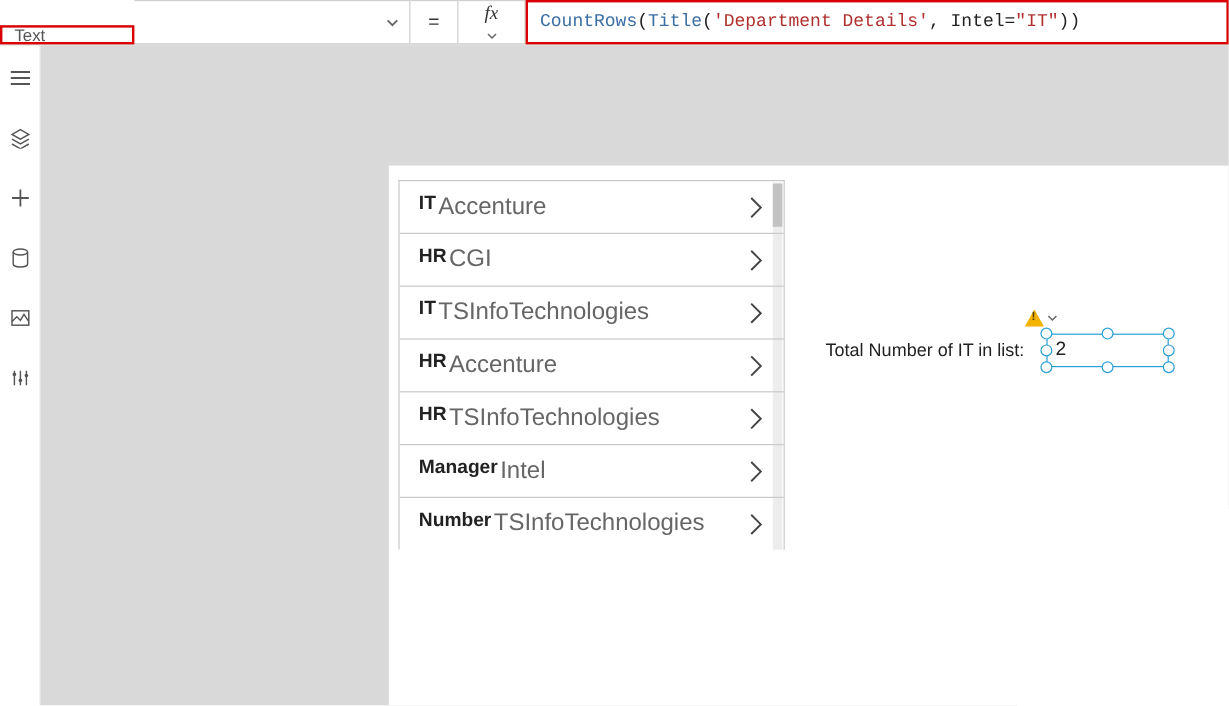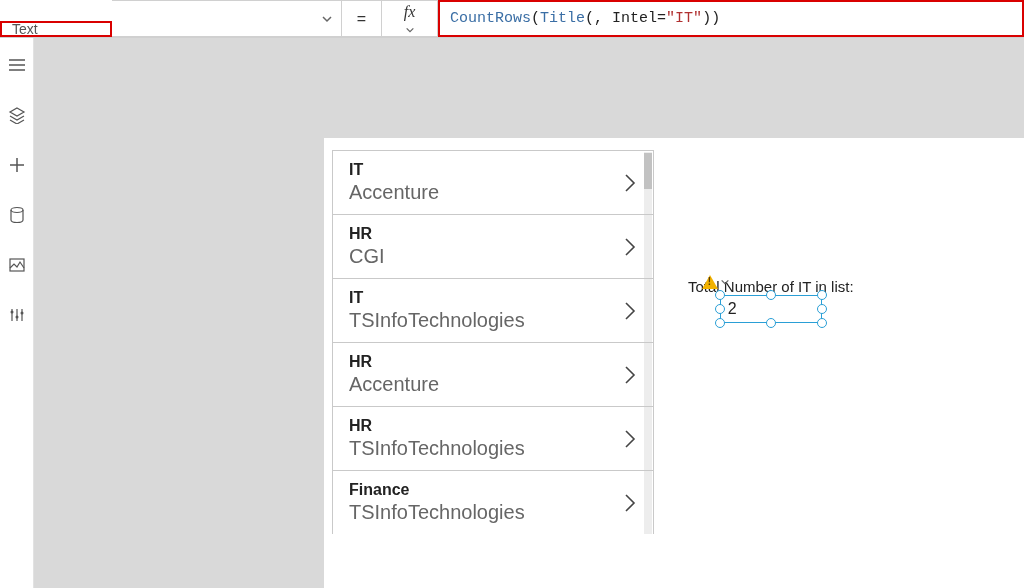--- a/index.html
+++ b/index.html
@@ -135,21 +135,21 @@
       background: #ffffff;
     }
     .gallery-item {
       display: flex;
       align-items: center;
       justify-content: space-between;
       padding: 10px 16px 10px 16px;
       border-bottom: 1px solid #c9c9c9;
       position: relative;
     }
-    .gallery-text { display: flex; flex-direction: column; gap: 2px; }
+    .gallery-text { display: flex; flex-direction: row; gap: 2px; }
     .gallery-title { font-weight: 600; font-size: 16px; color: #222; }
     .gallery-sub { font-size: 20px; color: #666; }
     .gallery-chevron { color: #444; }
     .gallery-scrollbar {
       position: absolute;
       top: 1px;
       right: 1px;
       bottom: 0;
       width: 8px;
       background: #ededed;
@@ -163,21 +163,21 @@
       background: #c2c2c2;
     }
 
     
     .result-row {
       position: absolute;
       left: 364px;
       top: 140px;
       display: flex;
       align-items: center;
-      flex-direction: column;
+      gap: 18px;
     }
     .result-label {
       font-size: 15px;
       color: #222;
     }
     .selected-control {
       position: relative;
       width: 102px;
       height: 28px;
       display: flex;
@@ -254,21 +254,21 @@
   <div class="equals">
     <span>=</span>
   </div>
   <div class="fx-box">
     <span style="font-style:italic;font-family:'Times New Roman',serif;">fx</span>
     <svg width="10" height="10" viewBox="0 0 12 12">
         <path d="M2 4l4 4 4-4" stroke="#666" stroke-width="1.5" fill="none"></path>
       </svg>
   </div>
   <div class="formula-input">
-    <span class="fn-name">CountRows</span><span class="fn-paren">(</span><span class="fn-kw">Title</span><span class="fn-paren">(</span><span class="fn-arg">, </span><span class="fn-arg">Intel</span><span class="fn-arg">=</span><span class="fn-str">"IT"</span><span class="fn-paren">))</span>
+    <span class="fn-name">CountRows</span><span class="fn-paren">(</span><span class="fn-kw">Title</span><span class="fn-paren">(</span><span class="fn-str">'Department Details'</span><span class="fn-arg">, </span><span class="fn-arg">Intel</span><span class="fn-arg">=</span><span class="fn-str">"IT"</span><span class="fn-paren">))</span>
   </div>
 </div>
 
 <div class="workspace">
 
   <div class="left-rail">
     <div class="rail-icon">
       <svg width="18" height="14" viewBox="0 0 18 14">
           <path d="M1 2h16M1 7h16M1 12h16" stroke="#555" stroke-width="1.5"></path>
         </svg>
@@ -361,23 +361,34 @@
           <div class="gallery-text">
             <div class="gallery-title">HR</div>
             <div class="gallery-sub">TSInfoTechnologies</div>
           </div>
           <span class="gallery-chevron">
               <svg width="14" height="22" viewBox="0 0 14 22">
                 <path d="M3 3l8 8-8 8" stroke="#444" stroke-width="1.6" fill="none"></path>
               </svg>
             </span>
         </div>
+        <div class="gallery-item">
+          <div class="gallery-text">
+            <div class="gallery-title">Manager</div>
+            <div class="gallery-sub">Intel</div>
+          </div>
+          <span class="gallery-chevron">
+              <svg width="14" height="22" viewBox="0 0 14 22">
+                <path d="M3 3l8 8-8 8" stroke="#444" stroke-width="1.6" fill="none"></path>
+              </svg>
+            </span>
+        </div>
         <div class="gallery-item" style="border-bottom:none;">
           <div class="gallery-text">
-            <div class="gallery-title">Finance</div>
+            <div class="gallery-title">Number</div>
             <div class="gallery-sub">TSInfoTechnologies</div>
           </div>
           <span class="gallery-chevron">
               <svg width="14" height="22" viewBox="0 0 14 22">
                 <path d="M3 3l8 8-8 8" stroke="#444" stroke-width="1.6" fill="none"></path>
               </svg>
             </span>
         </div>
       </div>
 

